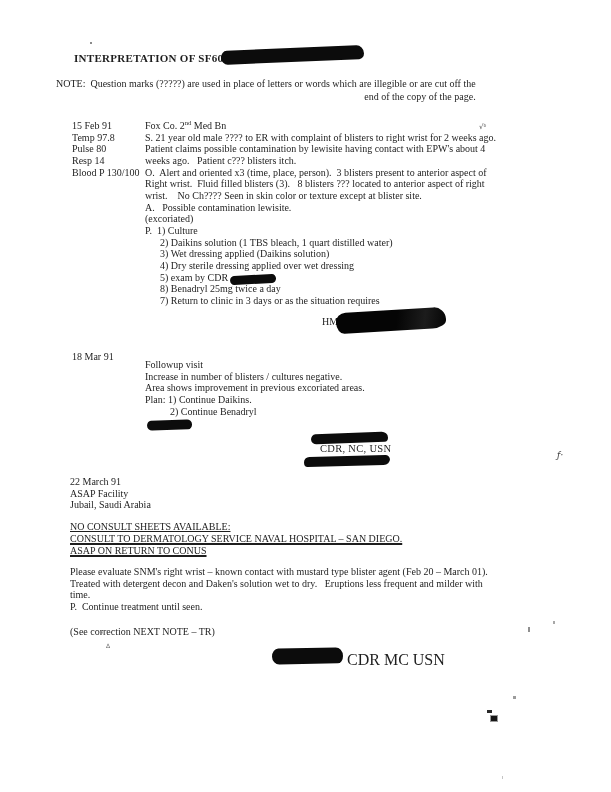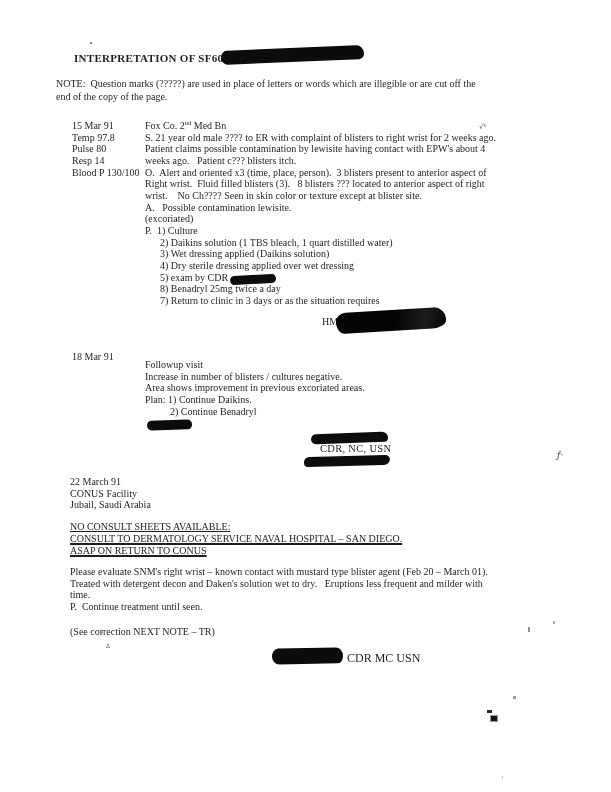--- a/index.html
+++ b/index.html
@@ -26,21 +26,21 @@
   .hm-sig{position:absolute;left:322px;top:316px;font-size:10px;}
   .r-scribble{
     position:absolute;left:336px;top:310px;width:110px;height:21px;
     background:linear-gradient(100deg,#050505 55%,#1c1c1c 80%,#050505);
     border-radius:10px 12px 14px 8px/9px 12px 8px 11px;transform:rotate(-3.5deg);
   }
   .sig-stack-text{position:absolute;left:320px;top:443px;font-size:10.5px;letter-spacing:.3px;white-space:pre;}
   .r-stack-top{left:311px;top:433px;width:77px;height:10px;border-radius:5px 7px 4px 6px/55% 65% 45% 55%;transform:rotate(-2.2deg);}
   .r-stack-bottom{left:304px;top:456px;width:86px;height:10px;border-radius:6px 5px 7px 4px/55% 50% 60% 45%;transform:rotate(-1.6deg);}
   .r-bottom-sig{left:272px;top:648px;width:71px;height:16px;border-radius:7px 8px 6px 8px/55% 60% 50% 55%;transform:rotate(-1.2deg);}
-  .bottom-sig-text{position:absolute;left:347px;top:651px;font-size:12px;white-space:pre;}
+  .bottom-sig-text{position:absolute;left:347px;top:651px;font-size:16px;white-space:pre;}
   .mark{position:absolute;font-family:"DejaVu Sans",sans-serif;color:#555;}
   .mark-check{left:479px;top:123px;font-size:7px;}
   .mark-f{left:557px;top:450px;font-size:9px;font-style:italic;color:#444;}
   .mark-ast{left:100px;top:628px;font-size:7px;color:#777;}
   .mark-tri{left:106px;top:642px;font-size:6px;color:#666;}
   .speck{position:absolute;background:#1a1a1a;}
   .s1{left:90px;top:42px;width:2px;height:2px;background:#8a8a8a;}
   .s2{left:487px;top:710px;width:5px;height:3px;background:#2a2a2a;}
   .s3{left:491px;top:716px;width:6px;height:5px;background:#161616;outline:1px solid #9a9a9a;}
   .s4{left:513px;top:696px;width:3px;height:3px;background:#9c9c9c;}
@@ -51,25 +51,25 @@
 </head>
 <body>
 
 <div class="page">
 
   <div class="title">INTERPRETATION OF SF600's</div>
   <div class="redact bar r-title"></div>
 
   <div class="block" style="left:56px;top:77px;">
     <div class="line" style="line-height:13px;">NOTE:  Question marks (?????) are used in place of letters or words which are illegible or are cut off the</div>
-    <div class="line" style="line-height:13px;">end of the copy of the page.</div>
+    <div class="line" style="line-height:13px;text-align:right;">end of the copy of the page.</div>
   </div>
 
   <div class="block" style="left:72px;top:120px;">
-    <div class="line">15 Mar 91</div>
+    <div class="line">15 Feb 91</div>
     <div class="line">Temp 97.8</div>
     <div class="line">Pulse 80</div>
     <div class="line">Resp 14</div>
     <div class="line">Blood P 130/100</div>
   </div>
 
   <div class="block" style="left:145px;top:120px;">
     <div class="line"><span>Fox Co. 2</span><sup class="ord">nd</sup><span> Med Bn</span></div>
     <div class="line">S. 21 year old male ???? to ER with complaint of blisters to right wrist for 2 weeks ago.</div>
     <div class="line">Patient claims possible contamination by lewisite having contact with EPW's about 4</div>
@@ -102,21 +102,21 @@
     <div class="line">          2) Continue Benadryl</div>
     <div class="line"><span class="inline-redact r-page"></span></div>
   </div>
 
   <div class="redact bar r-stack-top"></div>
   <div class="sig-stack-text">CDR, NC, USN</div>
   <div class="redact bar r-stack-bottom"></div>
 
   <div class="block lh115" style="left:70px;top:476px;">
     <div class="line">22 March 91</div>
-    <div class="line">CONUS Facility</div>
+    <div class="line">ASAP Facility</div>
     <div class="line">Jubail, Saudi Arabia</div>
   </div>
 
   <div class="block lh119" style="left:70px;top:521px;text-decoration:underline;">
     <div class="line">NO CONSULT SHEETS AVAILABLE:</div>
     <div class="line underline">CONSULT TO DERMATOLOGY SERVICE NAVAL HOSPITAL – SAN DIEGO.</div>
     <div class="line underline">ASAP ON RETURN TO CONUS</div>
   </div>
 
   <div class="block" style="left:70px;top:566px;">

